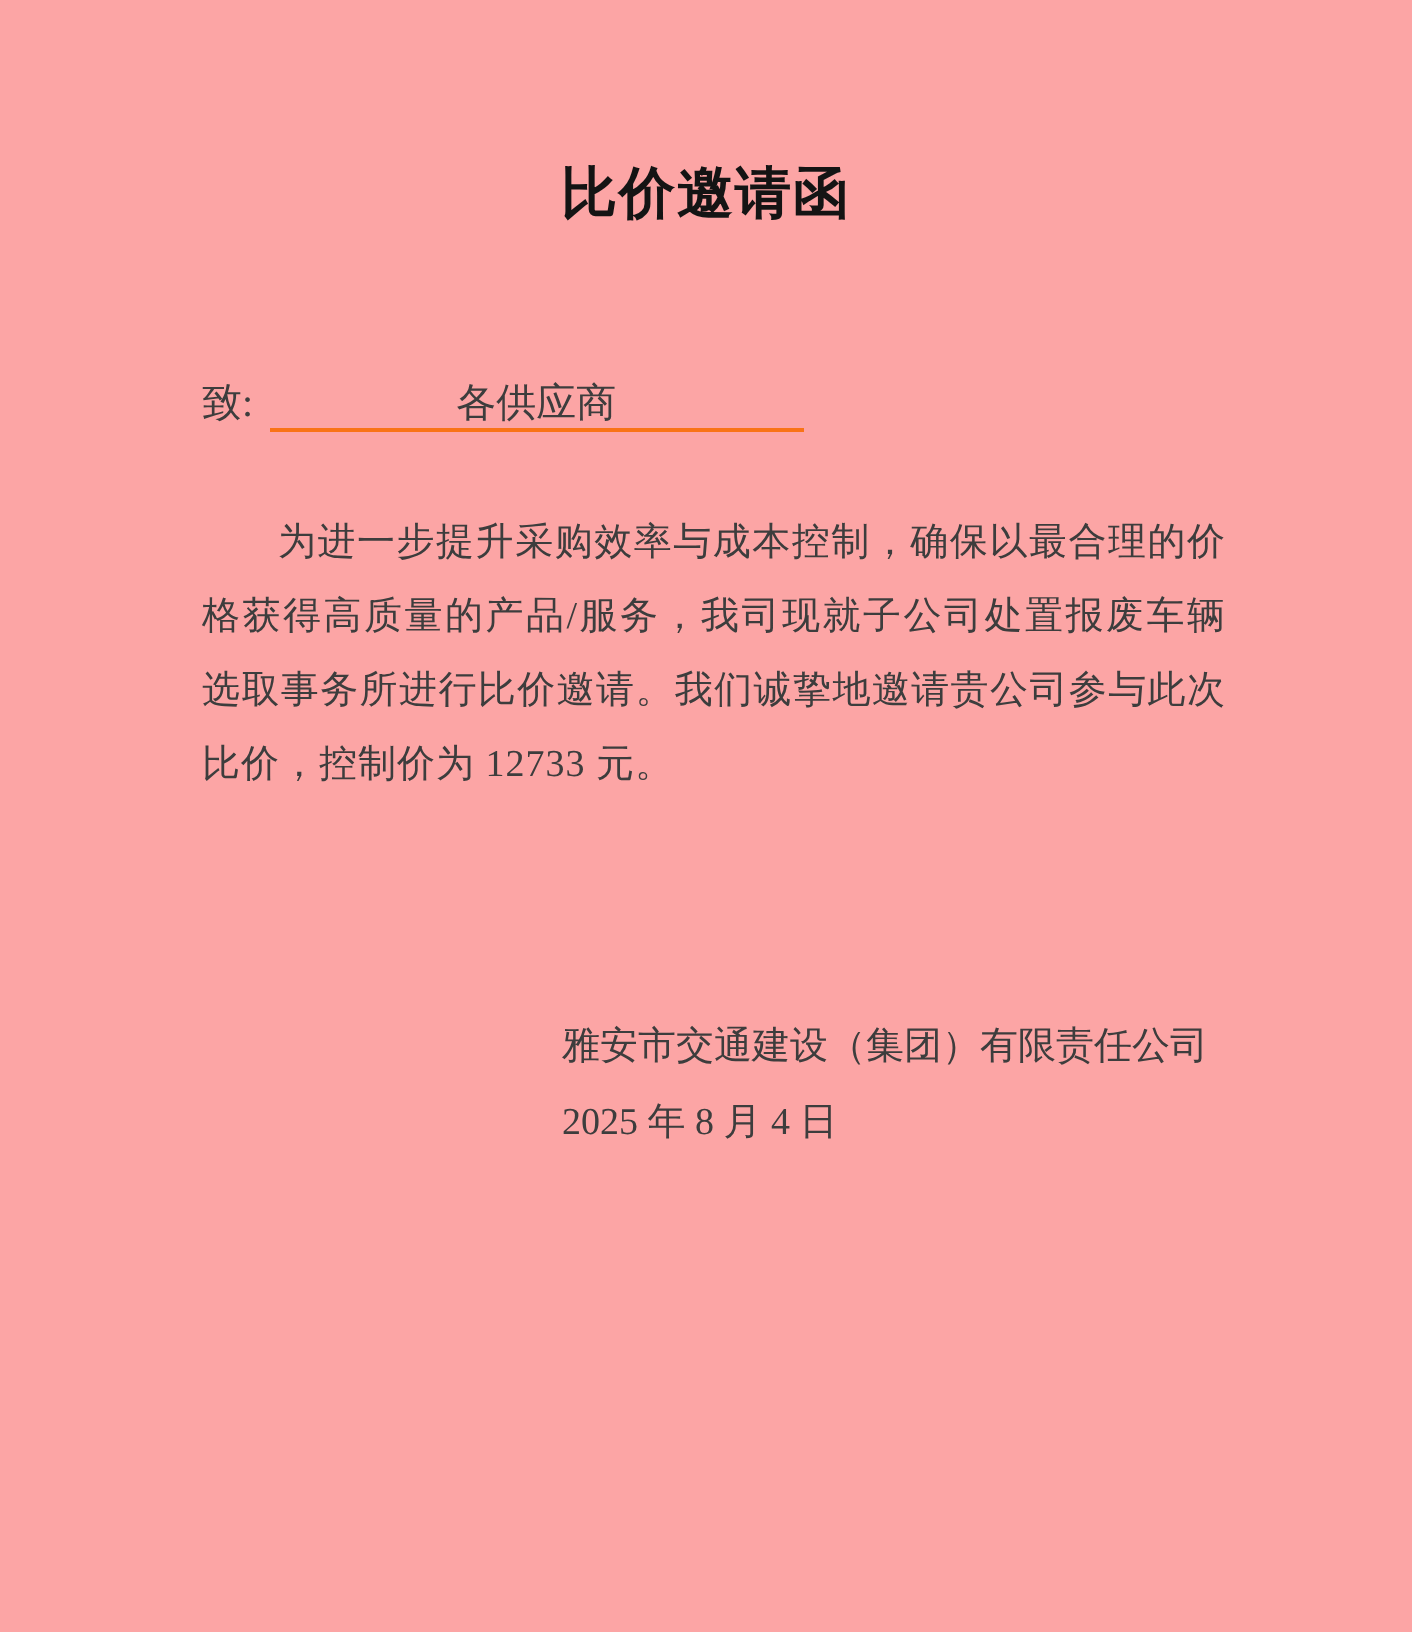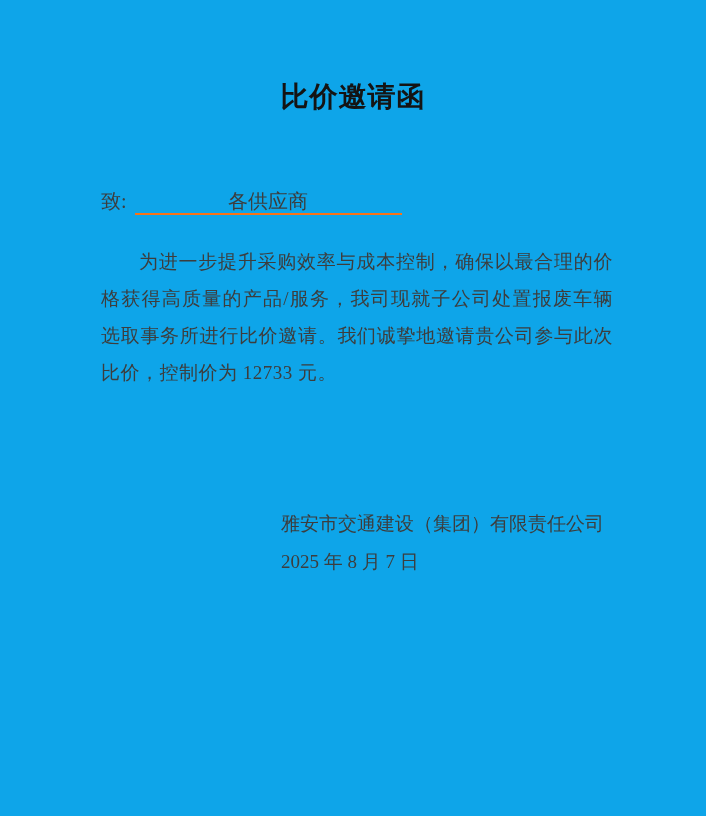--- a/index.html
+++ b/index.html
@@ -4,21 +4,21 @@
 <style>
   html, body {
     margin: 0;
     padding: 0;
     background: #ffffff;
   }
   .page {
     position: relative;
     width: 706px;
     height: 816px;
-    background: #0ea5e9;
+    background: #fca5a5;
     font-family: "Liberation Serif", "DejaVu Serif", serif;
     color: #3d3d3d;
     overflow: hidden;
   }
   .doc-title {
     position: absolute;
     top: 78px;
     left: 0;
     width: 100%;
     text-align: center;
@@ -38,21 +38,21 @@
   .to-underline {
     display: inline-block;
     width: 267px;
     margin-left: 8px;
     border-bottom: 2px solid #f97316;
     text-align: center;
     line-height: 24px;
   }
   .body-paragraph {
     position: absolute;
-    top: 243px;
+    top: 253px;
     left: 101px;
     width: 512px;
     font-size: 19px;
     line-height: 37px;
     letter-spacing: 0.5px;
     text-align: justify;
     text-indent: 2em;
     color: #3d3d3d;
   }
   .attachment-line {
@@ -90,16 +90,16 @@
 
   <div class="to-line">
     <span>致:</span><span class="to-underline">各供应商</span>
   </div>
 
   <div class="body-paragraph">为进一步提升采购效率与成本控制，确保以最合理的价格获得高质量的产品/服务，我司现就子公司处置报废车辆选取事务所进行比价邀请。我们诚挚地邀请贵公司参与此次比价，控制价为 12733 元。</div>
 
 
   <div class="signature-block">
     <div class="signature-company">雅安市交通建设（集团）有限责任公司</div>
-    <div class="signature-date">2025 年 8 月 7 日</div>
+    <div class="signature-date">2025 年 8 月 4 日</div>
   </div>
 
 </div>
 
 </body></html>

